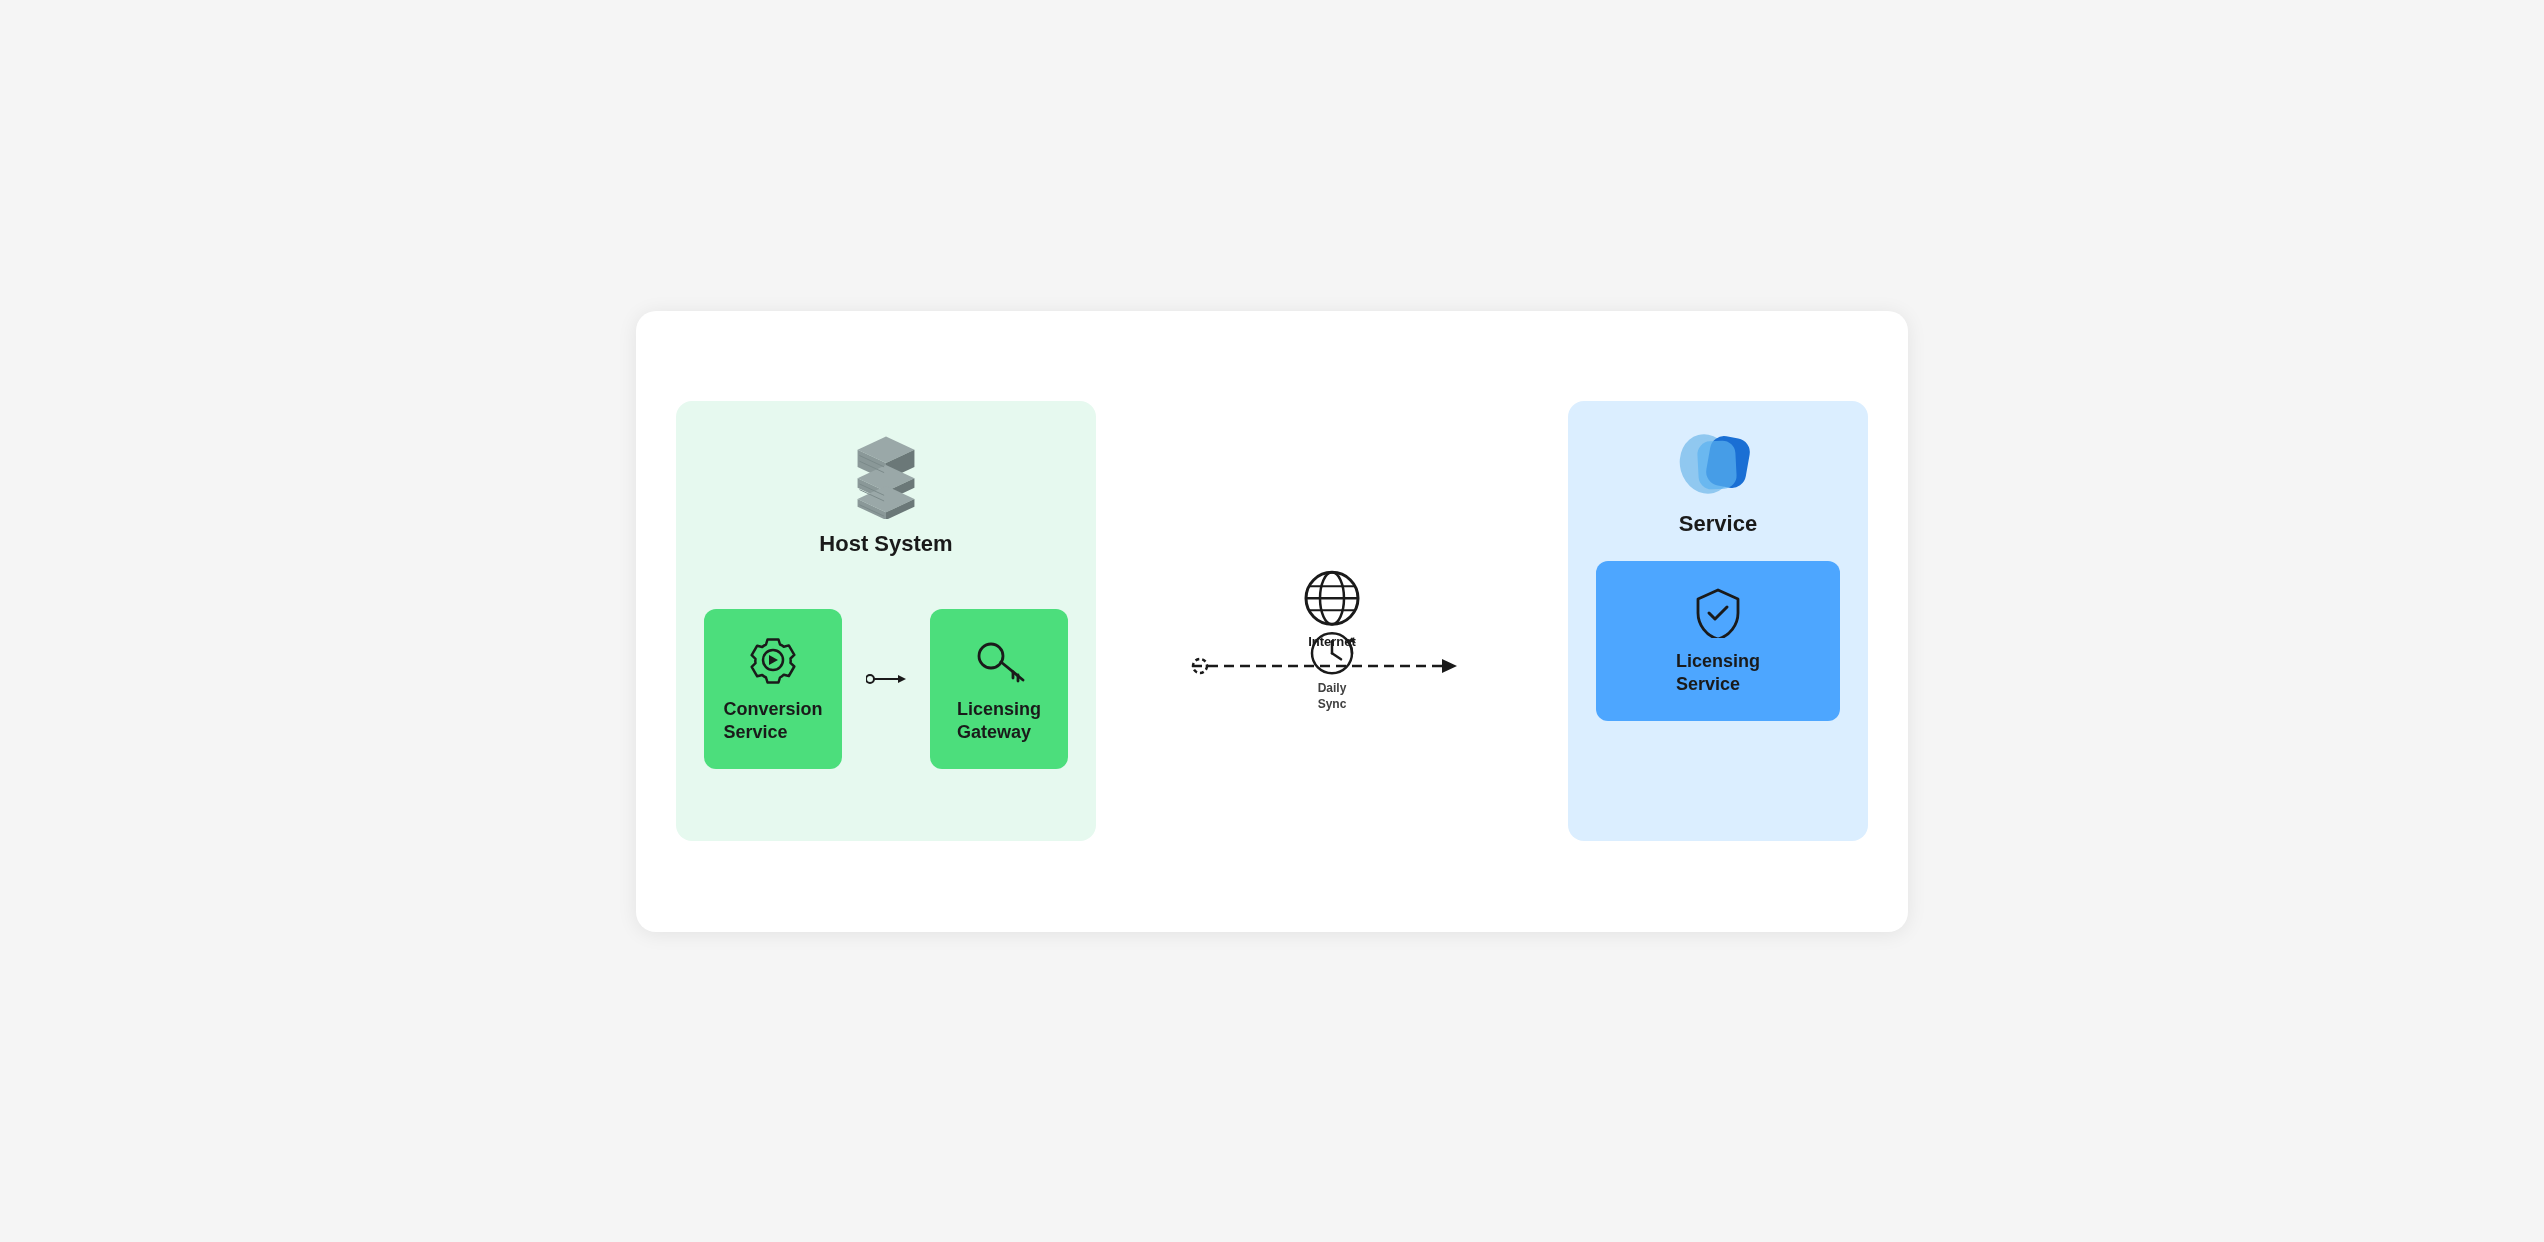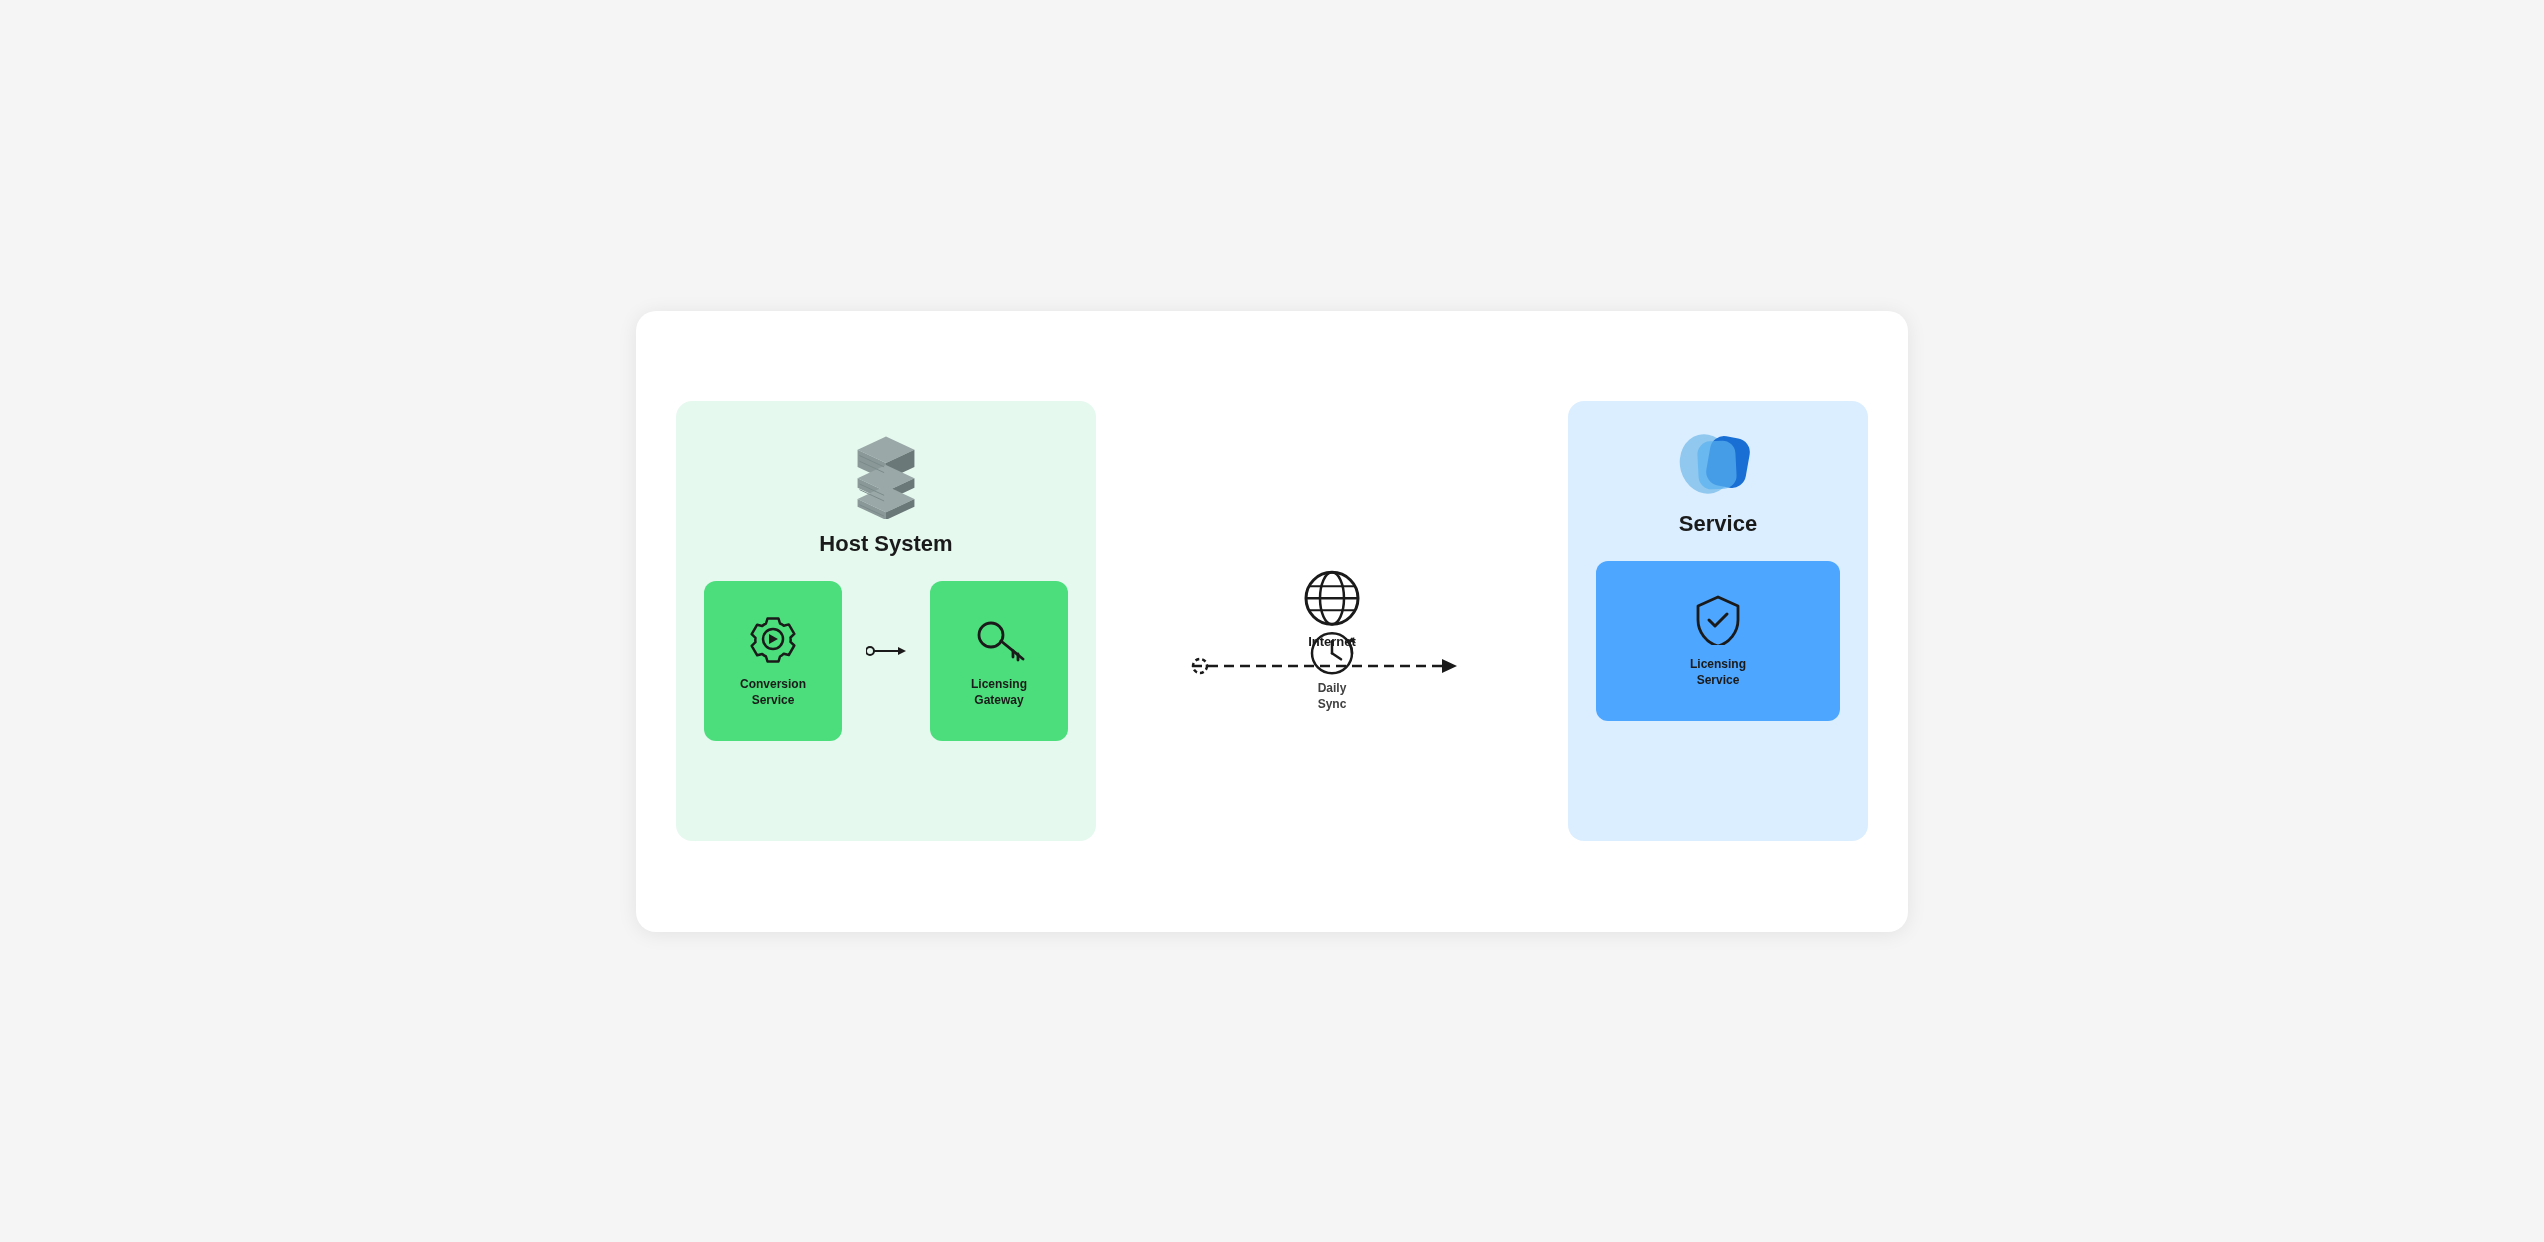--- a/index.html
+++ b/index.html
@@ -30,20 +30,21 @@
       background: #e6f9ef;
       border-radius: 16px;
       padding: 28px 28px 28px 28px;
       display: flex;
       flex-direction: column;
       align-items: center;
       width: 420px;
       min-height: 440px;
       flex-shrink: 0;
       position: relative;
+      gap: 28px;
     }
     .host-system-top {
       display: flex;
       flex-direction: column;
       align-items: center;
       margin-bottom: 24px;
     }
     .server-icon {
       width: 80px;
       height: 90px;
@@ -72,24 +73,23 @@
       flex: 1;
       min-height: 160px;
       position: relative;
     }
     .service-icon {
       width: 52px;
       height: 52px;
       margin-bottom: 12px;
     }
     .service-label {
-      font-size: 12px;
+      font-size: 18px;
       font-weight: 700;
       color: #1a1a1a;
-      text-align: center;
       line-height: 1.3;
     }
 
     
     .pdftools-box {
       background: #dbeeff;
       border-radius: 16px;
       padding: 28px 28px 28px 28px;
       display: flex;
       flex-direction: column;

